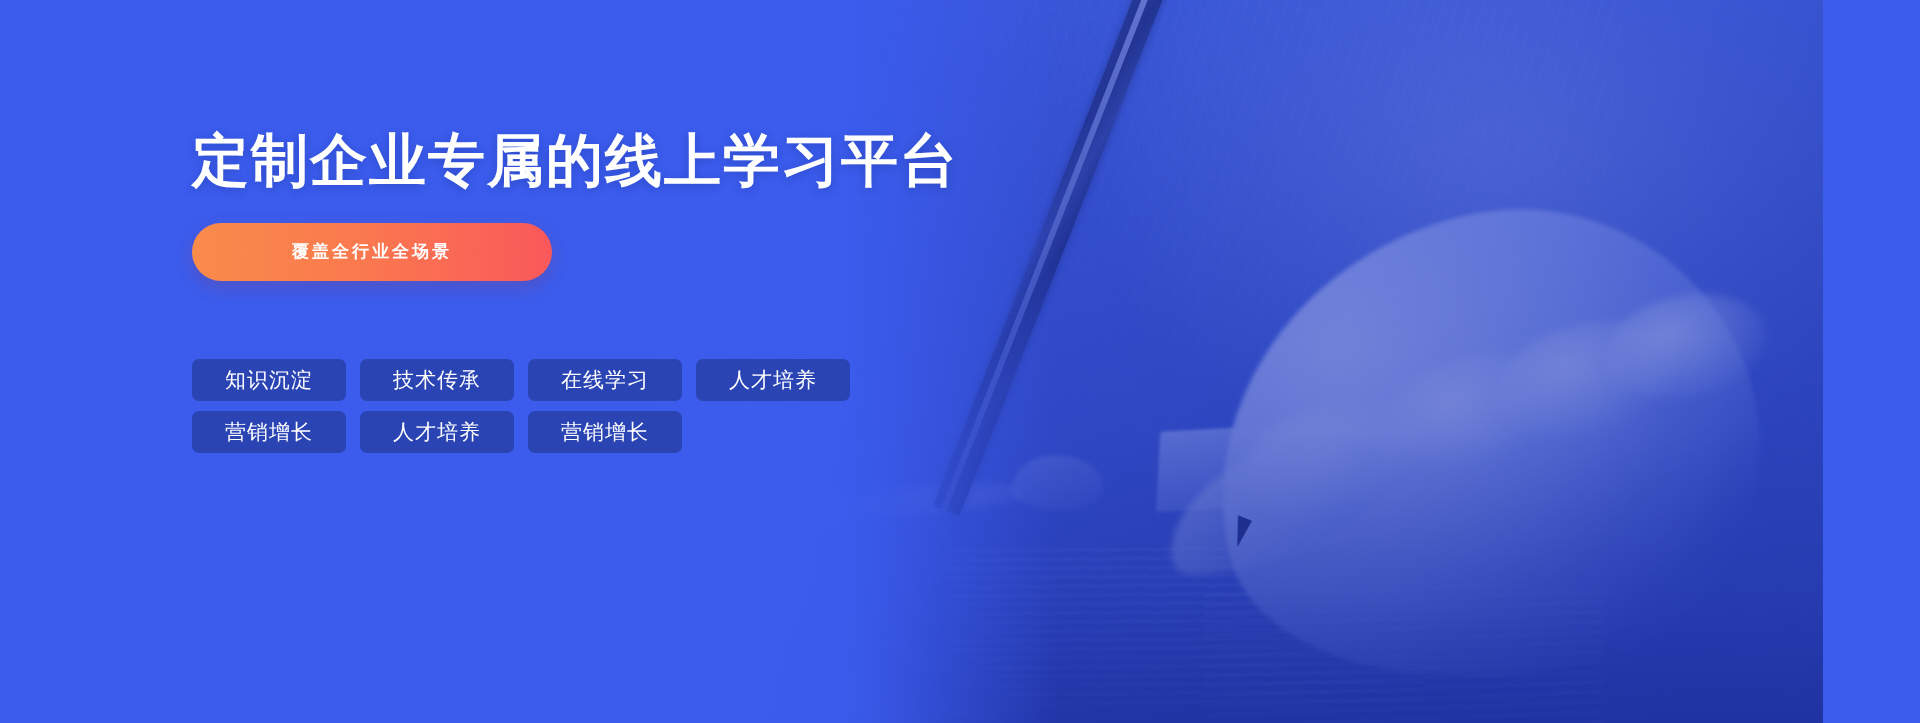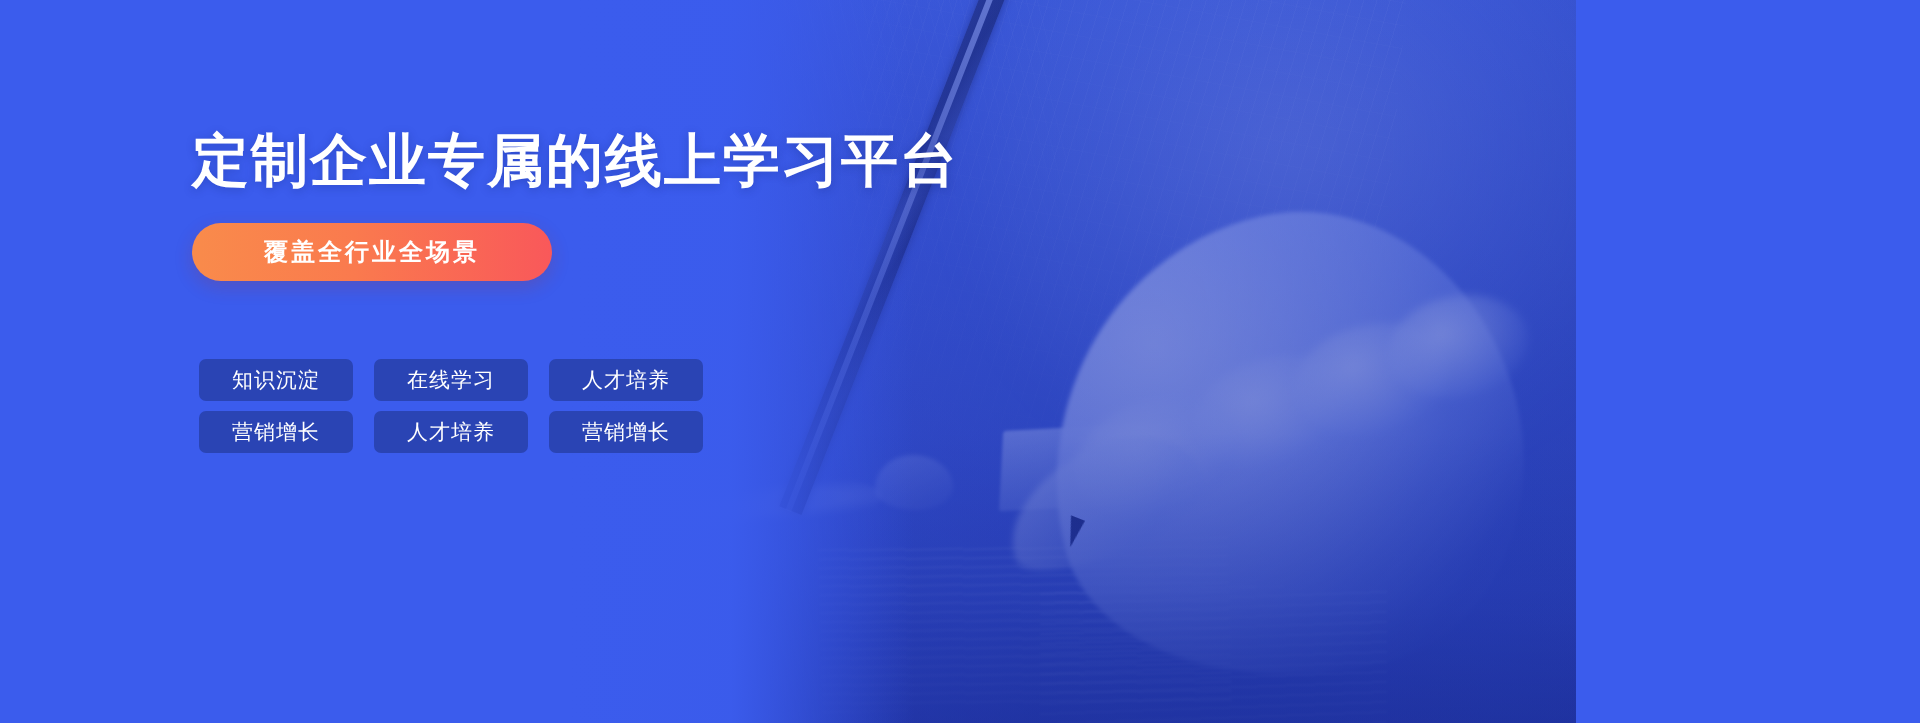--- a/index.html
+++ b/index.html
@@ -6,21 +6,21 @@
   * { margin:0; padding:0; box-sizing:border-box; }
   html, body {
     width:1920px; height:723px;
     overflow:hidden;
     background:#3b5ced;
     font-family:"Liberation Sans","DejaVu Sans",sans-serif;
   }
 
   .banner {
     position:relative;
-    width:1576px; height:723px;
+    width:1823px; height:723px;
     overflow:hidden;
     background:#3b5ced;
   }
 
   
   .photo-layer {
     position:absolute; inset:0;
     overflow:hidden;
   }
 
@@ -243,21 +243,21 @@
     text-shadow:0 2px 10px rgba(16,32,110,.28);
   }
 
   .pill {
     margin-top:31px;
     width:360px;
     height:58px;
     border-radius:29px;
     background:linear-gradient(90deg, #f98b4b 0%, #fa7a4e 45%, #f9585a 100%);
     color:#ffffff;
-    font-size:24px;
+    font-size:17px;
     font-weight:bold;
     letter-spacing:3px;
     display:flex;
     align-items:center;
     justify-content:center;
     box-shadow:0 6px 18px rgba(170,50,40,.22);
     cursor:pointer;
   }
 
   .tags {
@@ -277,21 +277,20 @@
     border-radius:7px;
     background:#2a44b4;
     color:#ffffff;
     font-size:21px;
     letter-spacing:1px;
     display:flex;
     align-items:center;
     justify-content:center;
     cursor:pointer;
     white-space:nowrap;
-    margin-left:7px;
   }
 </style>
 </head>
 <body>
 
 <div class="banner">
 
   <div class="photo-layer">
     <div class="photo-base"></div>
     <div class="building"></div>
@@ -324,20 +323,21 @@
   <div class="content">
 
     <h1 class="headline">定制企业专属的线上学习平台</h1>
 
     <div class="pill">覆盖全行业全场景</div>
 
     <div class="tags">
 
       <div class="tag-row">
         <div class="tag">知识沉淀</div>
+        <div class="tag">技术传承</div>
         <div class="tag">在线学习</div>
         <div class="tag">人才培养</div>
       </div>
 
       <div class="tag-row">
         <div class="tag">营销增长</div>
         <div class="tag">人才培养</div>
         <div class="tag">营销增长</div>
       </div>
 

